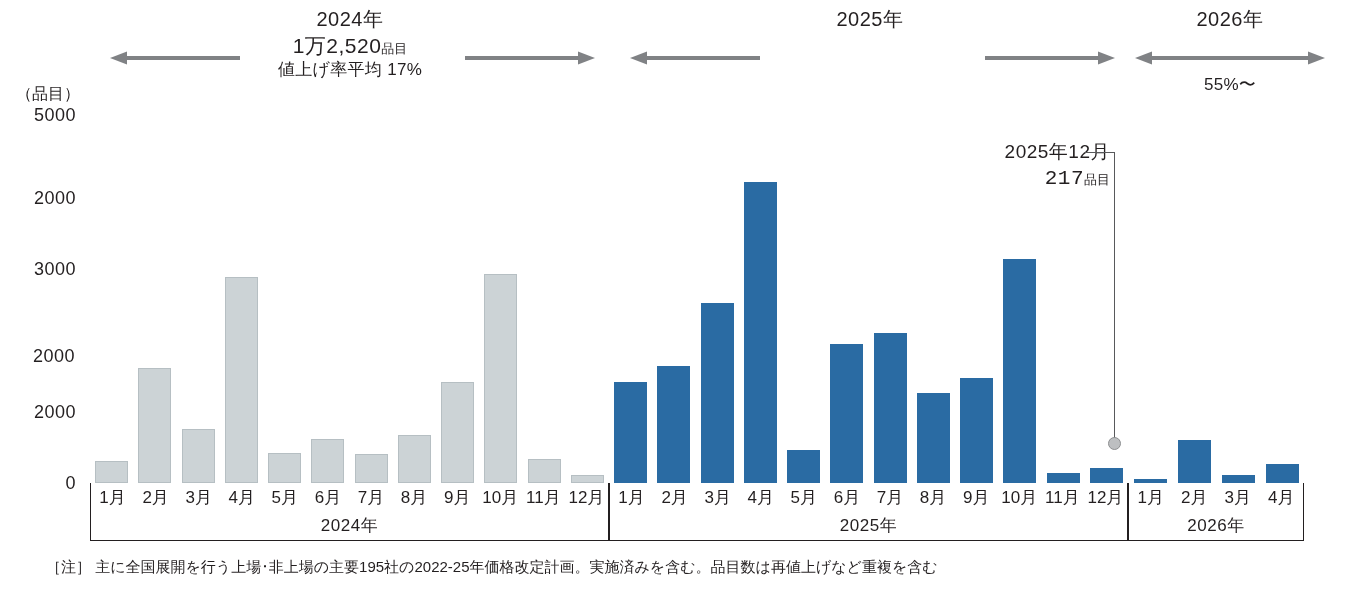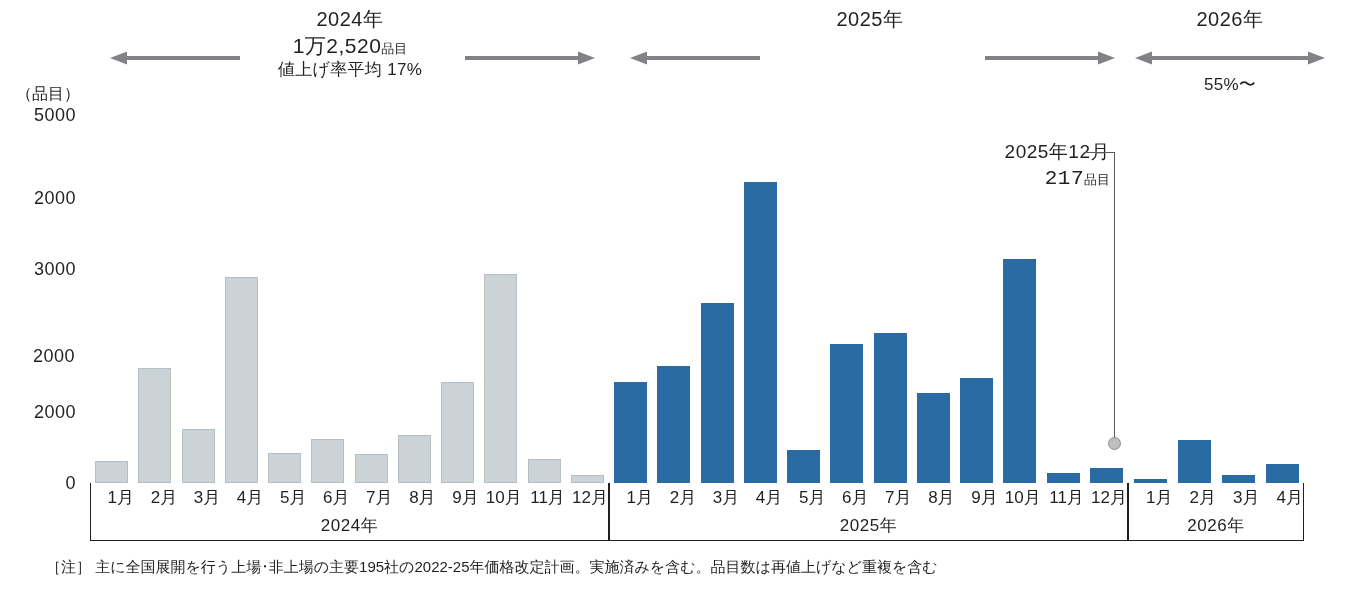--- a/index.html
+++ b/index.html
@@ -36,21 +36,21 @@
   
   #plot { position:absolute; }
   .bar { position:absolute; bottom:0; }
   .bar.gray   { background:#ccd3d6; border:1px solid #b6bfc3; }
   .bar.blue   { background:#2a6ba3; }
 
   
   .xbox { position:absolute; border:1px solid #231f20; border-top:none; }
   .xbox .months { position:absolute; top:0; left:0; right:0; height:30px; display:flex; }
   .xbox .months span {
-    flex:1 1 0; text-align:right; font-size:17px; line-height:30px; letter-spacing:0;
+    flex:1 1 0; text-align:center; font-size:17px; line-height:30px; letter-spacing:0;
   }
   .xbox .yearlabel {
     position:absolute; left:0; right:0; top:30px; text-align:center;
     font-size:17px; line-height:26px; letter-spacing:0.5px;
   }
 
   
   .callout { position:absolute; text-align:center; line-height:1.30; white-space:nowrap; }
   .callout .l1 { font-size:19px; letter-spacing:0.5px; }
   .callout .l2 { font-size:21px; letter-spacing:0.5px;font-family:Liberation Mono, monospace; }

